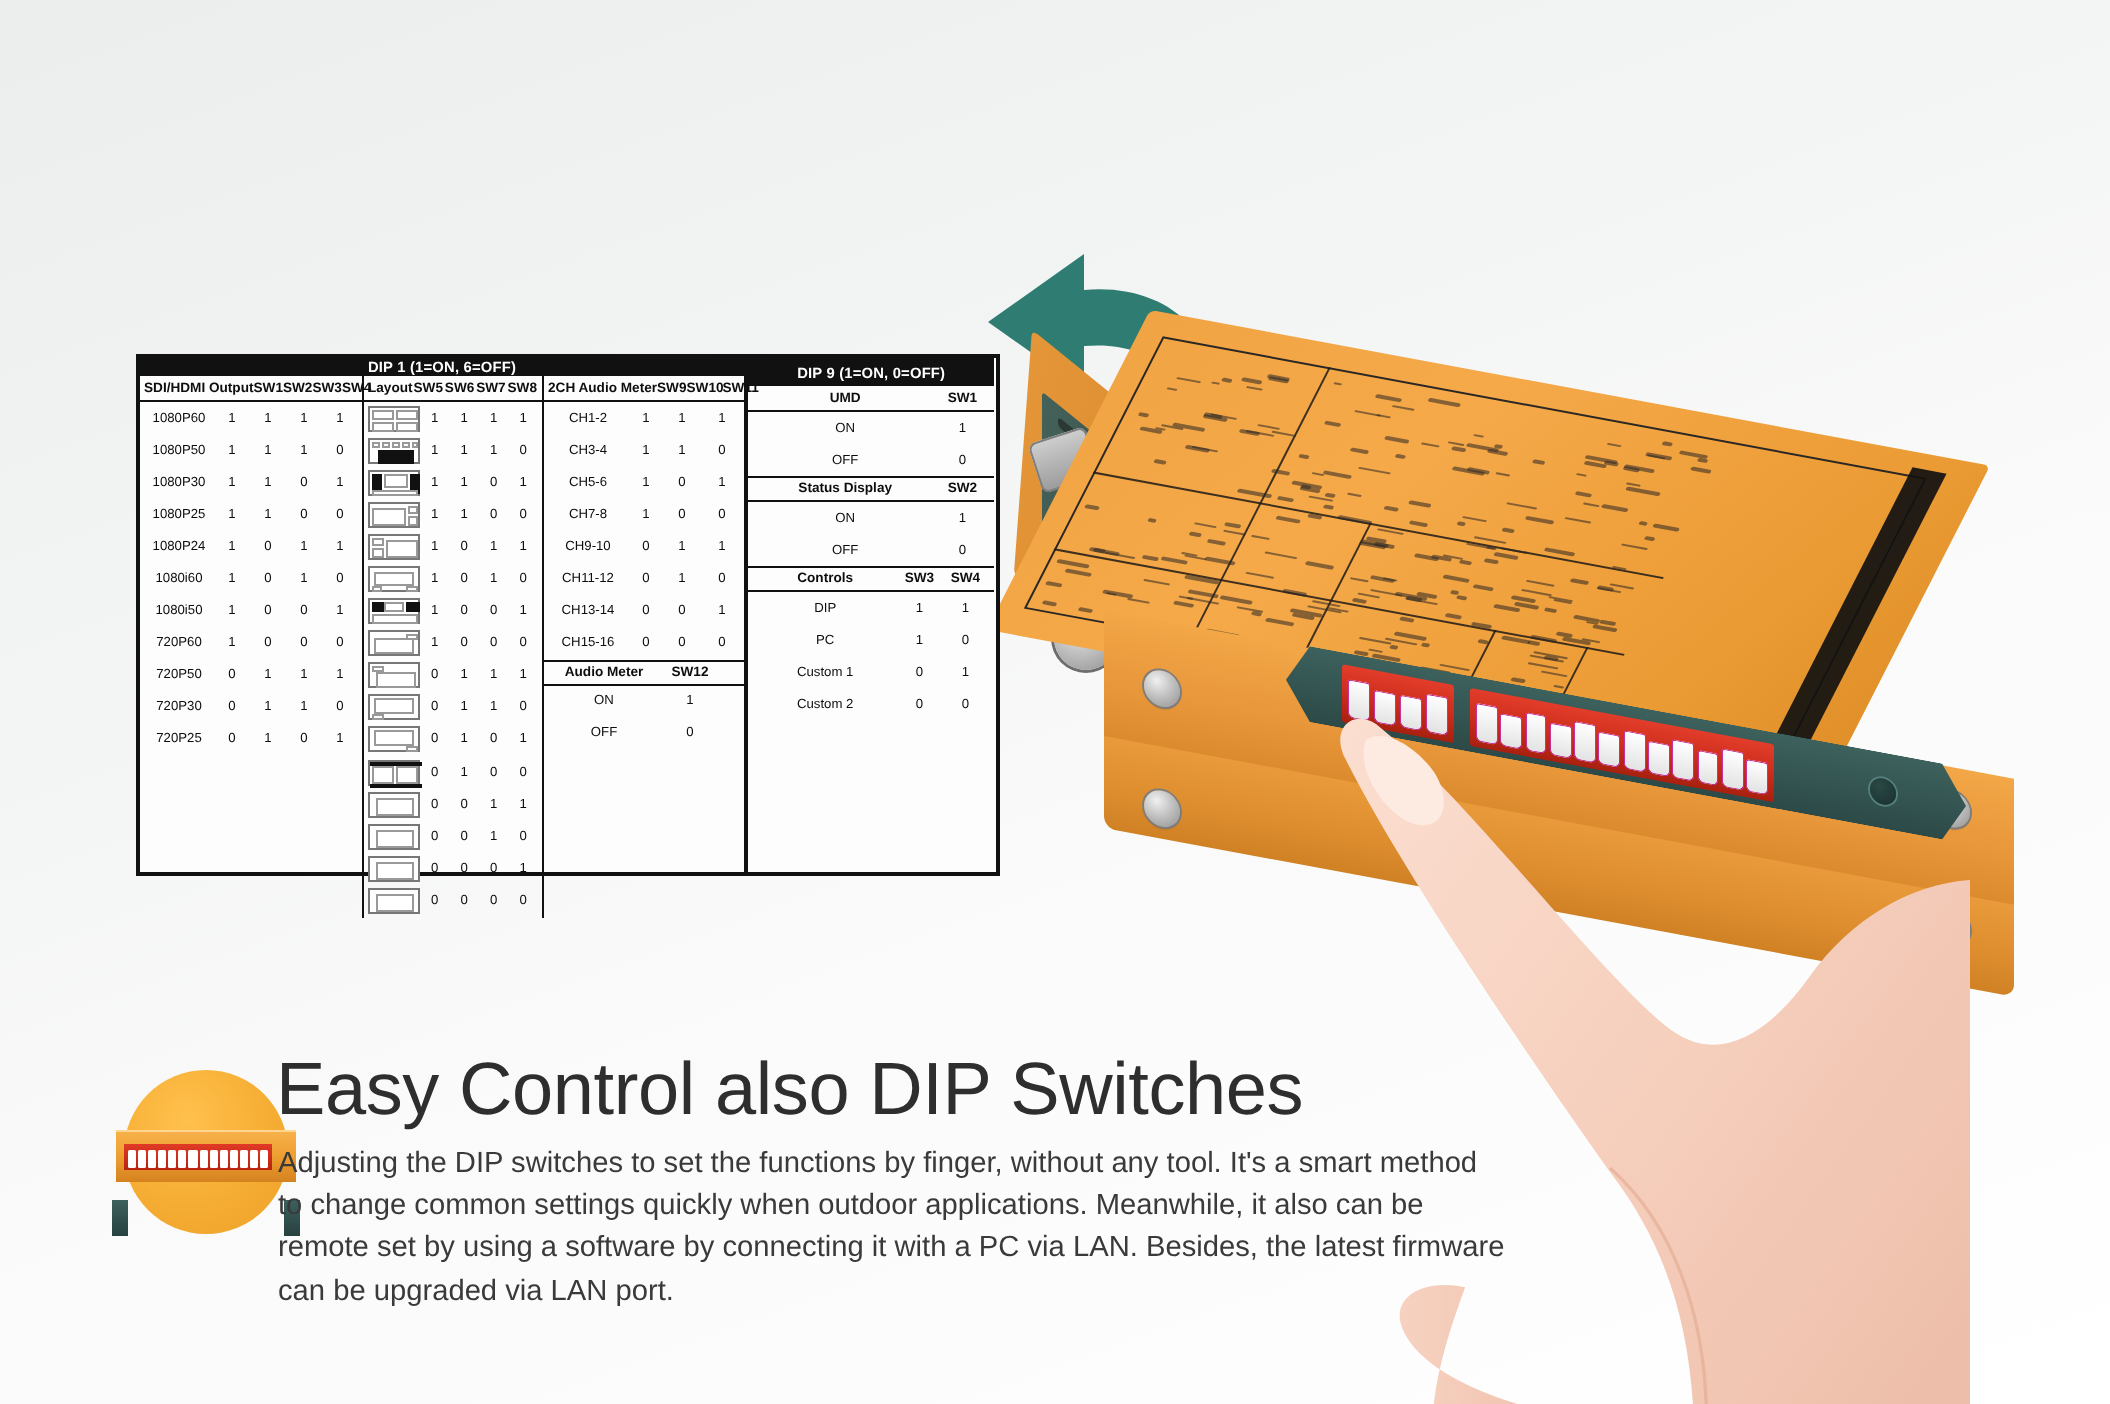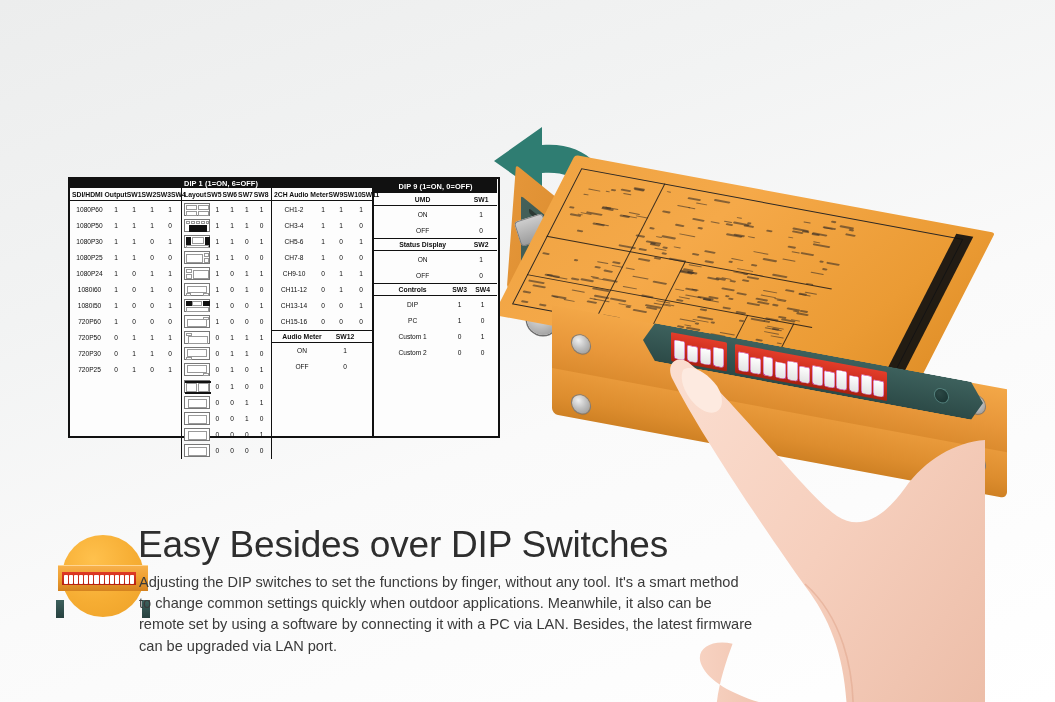--- a/index.html
+++ b/index.html
@@ -971,14 +971,14 @@
       <span></span>
         <span></span>
       <span></span>
         <span></span>
       <span></span>
         <span></span>
     </div>
   </div>
 </div>
 
-<div id="feature-title">Easy Besides over DIP Switches</div>
+<div id="feature-title">Easy Control also DIP Switches</div>
 <div id="feature-body">Adjusting the DIP switches to set the functions by finger, without any tool. It's a smart method to change common settings quickly when outdoor applications. Meanwhile, it also can be remote set by using a software by connecting it with a PC via LAN. Besides, the latest firmware can be upgraded via LAN port.</div>
 
 </body></html>

